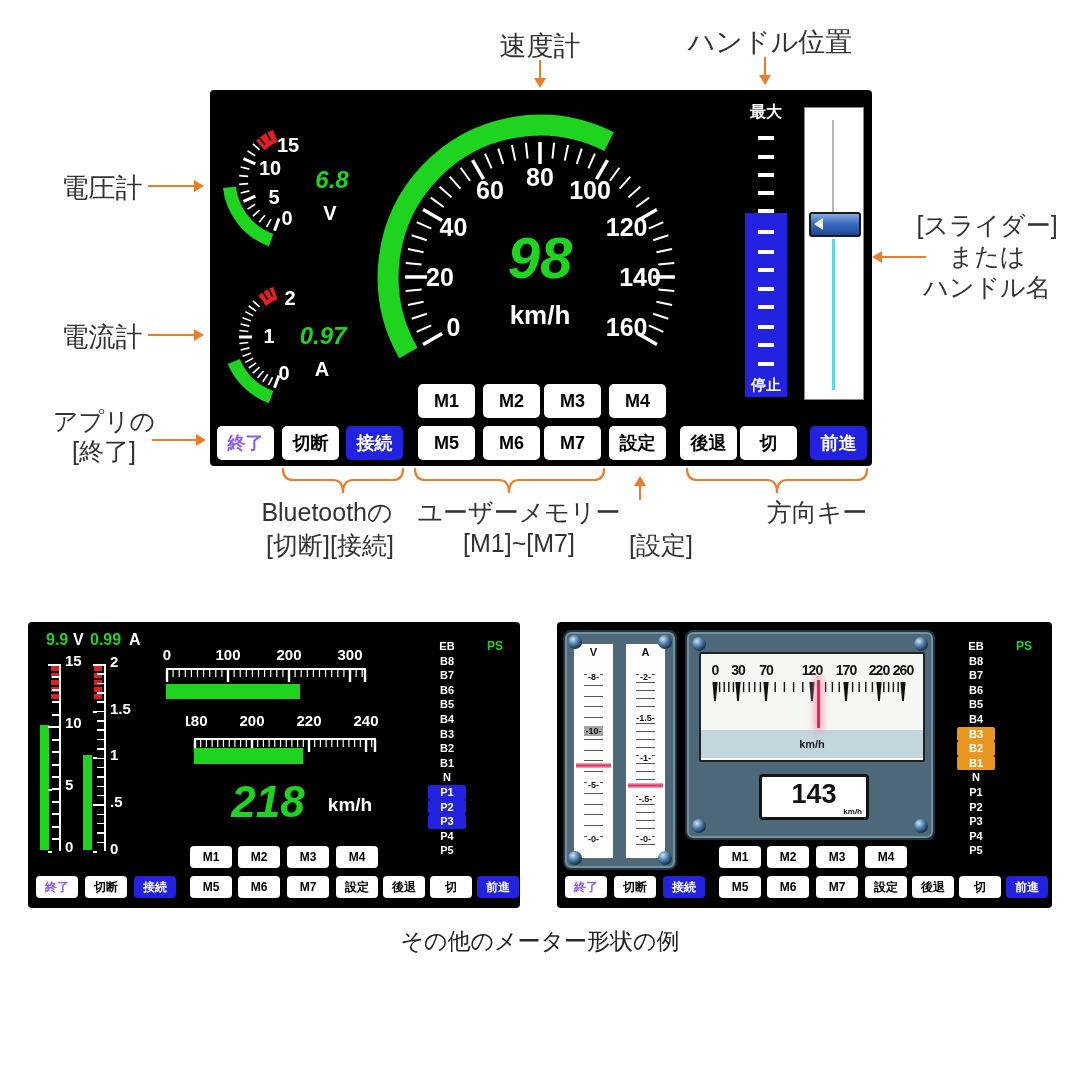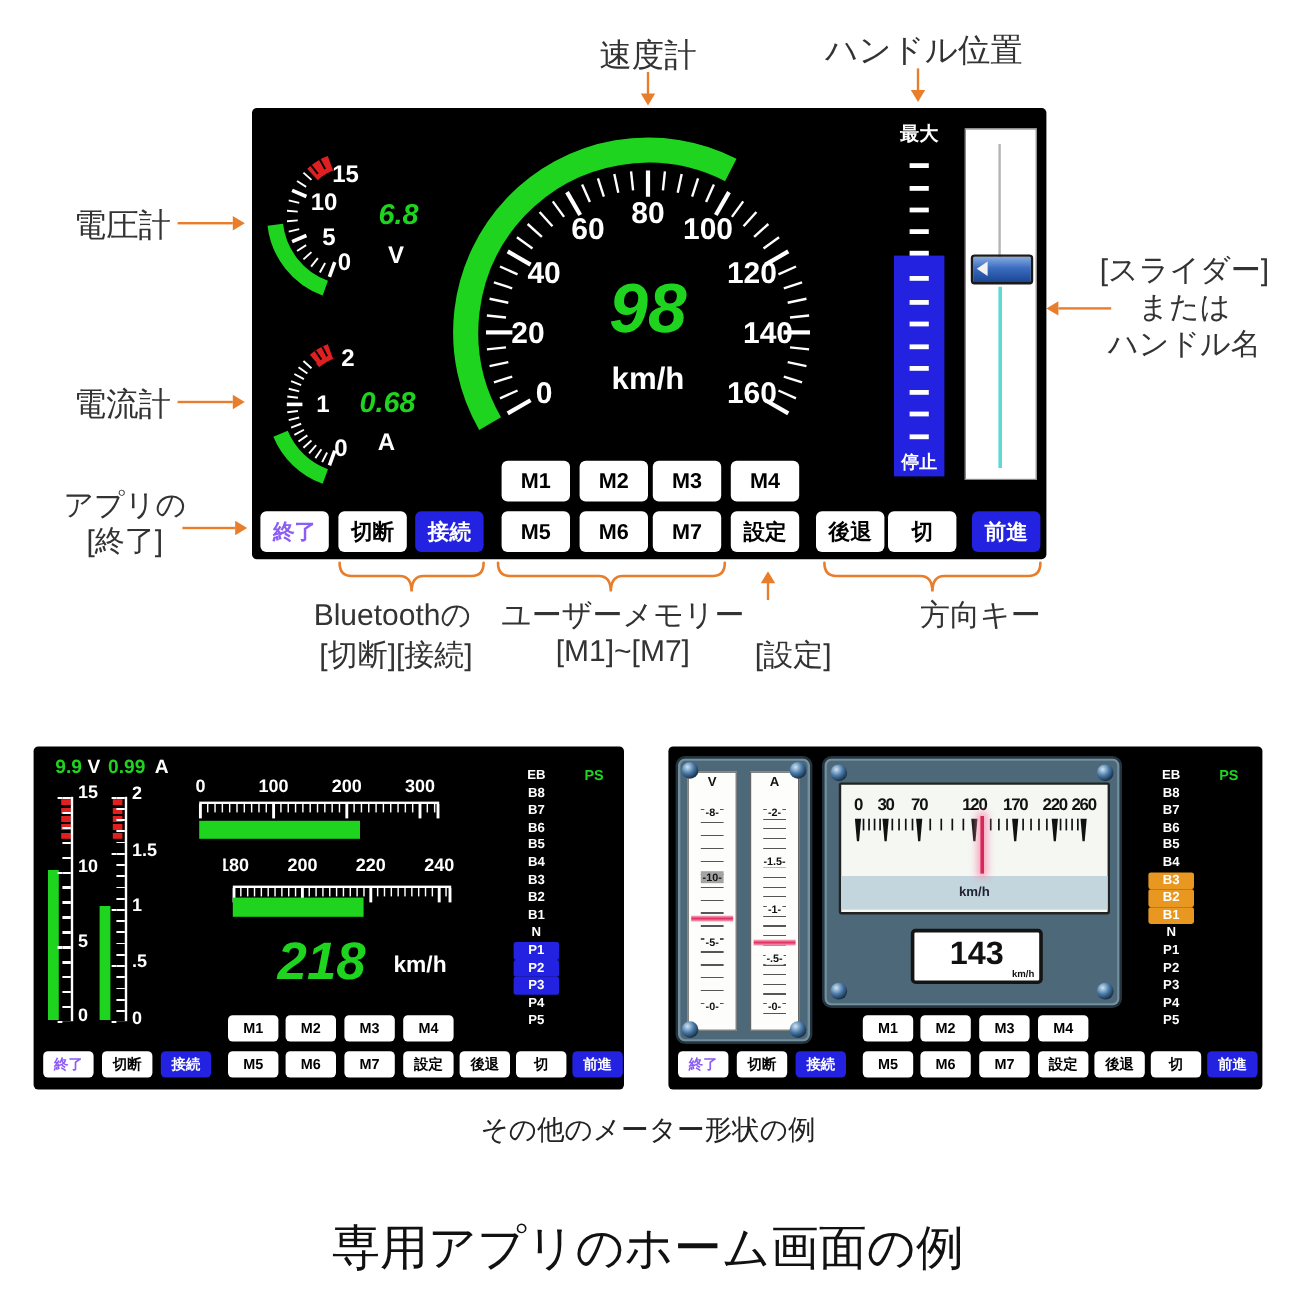--- a/index.html
+++ b/index.html
@@ -180,21 +180,21 @@
         <text x="130.00000000000003" y="102.39745962155612" text-anchor="middle" class="dial-num">60</text>
         <text x="180" y="89" text-anchor="middle" class="dial-num">80</text>
         <text x="230" y="102.39745962155614" text-anchor="middle" class="dial-num">100</text>
         <text x="266.6025403784439" y="139" text-anchor="middle" class="dial-num">120</text>
         <text x="280" y="189" text-anchor="middle" class="dial-num">140</text>
         <text x="266.6025403784439" y="239" text-anchor="middle" class="dial-num">160</text>
       </svg>
 
     <div class="gvalue" style="left:96px;top:76px;width:52px">6.8</div>
     <div class="gunit" style="left:100px;top:112px;width:40px">V</div>
-    <div class="gvalue" style="left:87px;top:232px;width:52px">0.68</div>
+    <div class="gvalue" style="left:87px;top:232px;width:52px">0.97</div>
     <div class="gunit" style="left:92px;top:268px;width:40px">A</div>
     <div class="gvalue" style="left:270px;top:134px;width:120px;font-size:58px">98</div>
     <div class="gunit" style="left:280px;top:210px;width:100px;font-size:26px">km/h</div>
 
     <div style="position:absolute;left:535px;top:12px;width:42px;text-align:center;color:#fff;font-size:16px;font-weight:bold">最大</div>
     <div id="handle-blue-box" style="position:absolute;left:535px;top:123px;width:42px;height:184px;background:#2222E0">
       <div style="position:absolute;bottom:2px;width:100%;text-align:center;color:#fff;font-size:15px;font-weight:bold">停止</div>
     <div style="position: absolute; left: 13px; top: 17px; width: 16px; height: 4px; background: rgb(255, 255, 255);"></div>
         <div style="position: absolute; left: 13px; top: 37px; width: 16px; height: 4px; background: rgb(255, 255, 255);"></div>
         <div style="position: absolute; left: 13px; top: 55px; width: 16px; height: 4px; background: rgb(255, 255, 255);"></div>
@@ -227,21 +227,20 @@
       <div class="btn" style="left: 208px; top: 336px; width: 57px; height: 34px; line-height: 34px;">M5</div>
       <div class="btn" style="left: 273px; top: 336px; width: 57px; height: 34px; line-height: 34px;">M6</div>
       <div class="btn" style="left: 334px; top: 336px; width: 57px; height: 34px; line-height: 34px;">M7</div>
       <div class="btn" style="left: 399px; top: 336px; width: 57px; height: 34px; line-height: 34px;">設定</div>
       <div class="btn" style="left: 470px; top: 336px; width: 57px; height: 34px; line-height: 34px;">後退</div>
       <div class="btn" style="left: 530px; top: 336px; width: 57px; height: 34px; line-height: 34px;">切</div>
       <div class="btn blue" style="left: 600px; top: 336px; width: 57px; height: 34px; line-height: 34px;">前進</div>
     </div>
 
   <div class="caption" style="top:926px;font-size:23px">その他のメーター形状の例</div>
-  <div class="caption" style="top:1012px;font-size:40px;color:#111">専用アプリのホーム画面の例</div>
 
   <div id="left-panel" class="panel" style="left:28px;top:622px;width:492px;height:286px">
     <div style="position:absolute;left:18px;top:9px;font-size:16px;font-weight:bold;color:#1FD41F">9.9</div>
     <div style="position:absolute;left:45px;top:9px;font-size:16px;font-weight:bold;color:#fff">V</div>
     <div style="position:absolute;left:62px;top:9px;font-size:16px;font-weight:bold;color:#1FD41F">0.99</div>
     <div style="position:absolute;left:101px;top:9px;font-size:16px;font-weight:bold;color:#fff">A</div>
     <div style="position:absolute;left:190px;top:155px;width:100px;text-align:center;font-size:44px;font-style:italic;font-weight:bold;color:#1FD41F">218</div>
     <div style="position:absolute;left:287px;top:172px;width:70px;text-align:center;font-size:19px;font-weight:bold;color:#fff">km/h</div>
     <div style="position:absolute;left:450px;top:17px;width:34px;text-align:center;font-size:12px;font-weight:bold;color:#1FD41F">PS</div>
   <div style="position: absolute; left: 12px; top: 103px; width: 9px; height: 125px; background: rgb(31, 212, 31);"></div>

